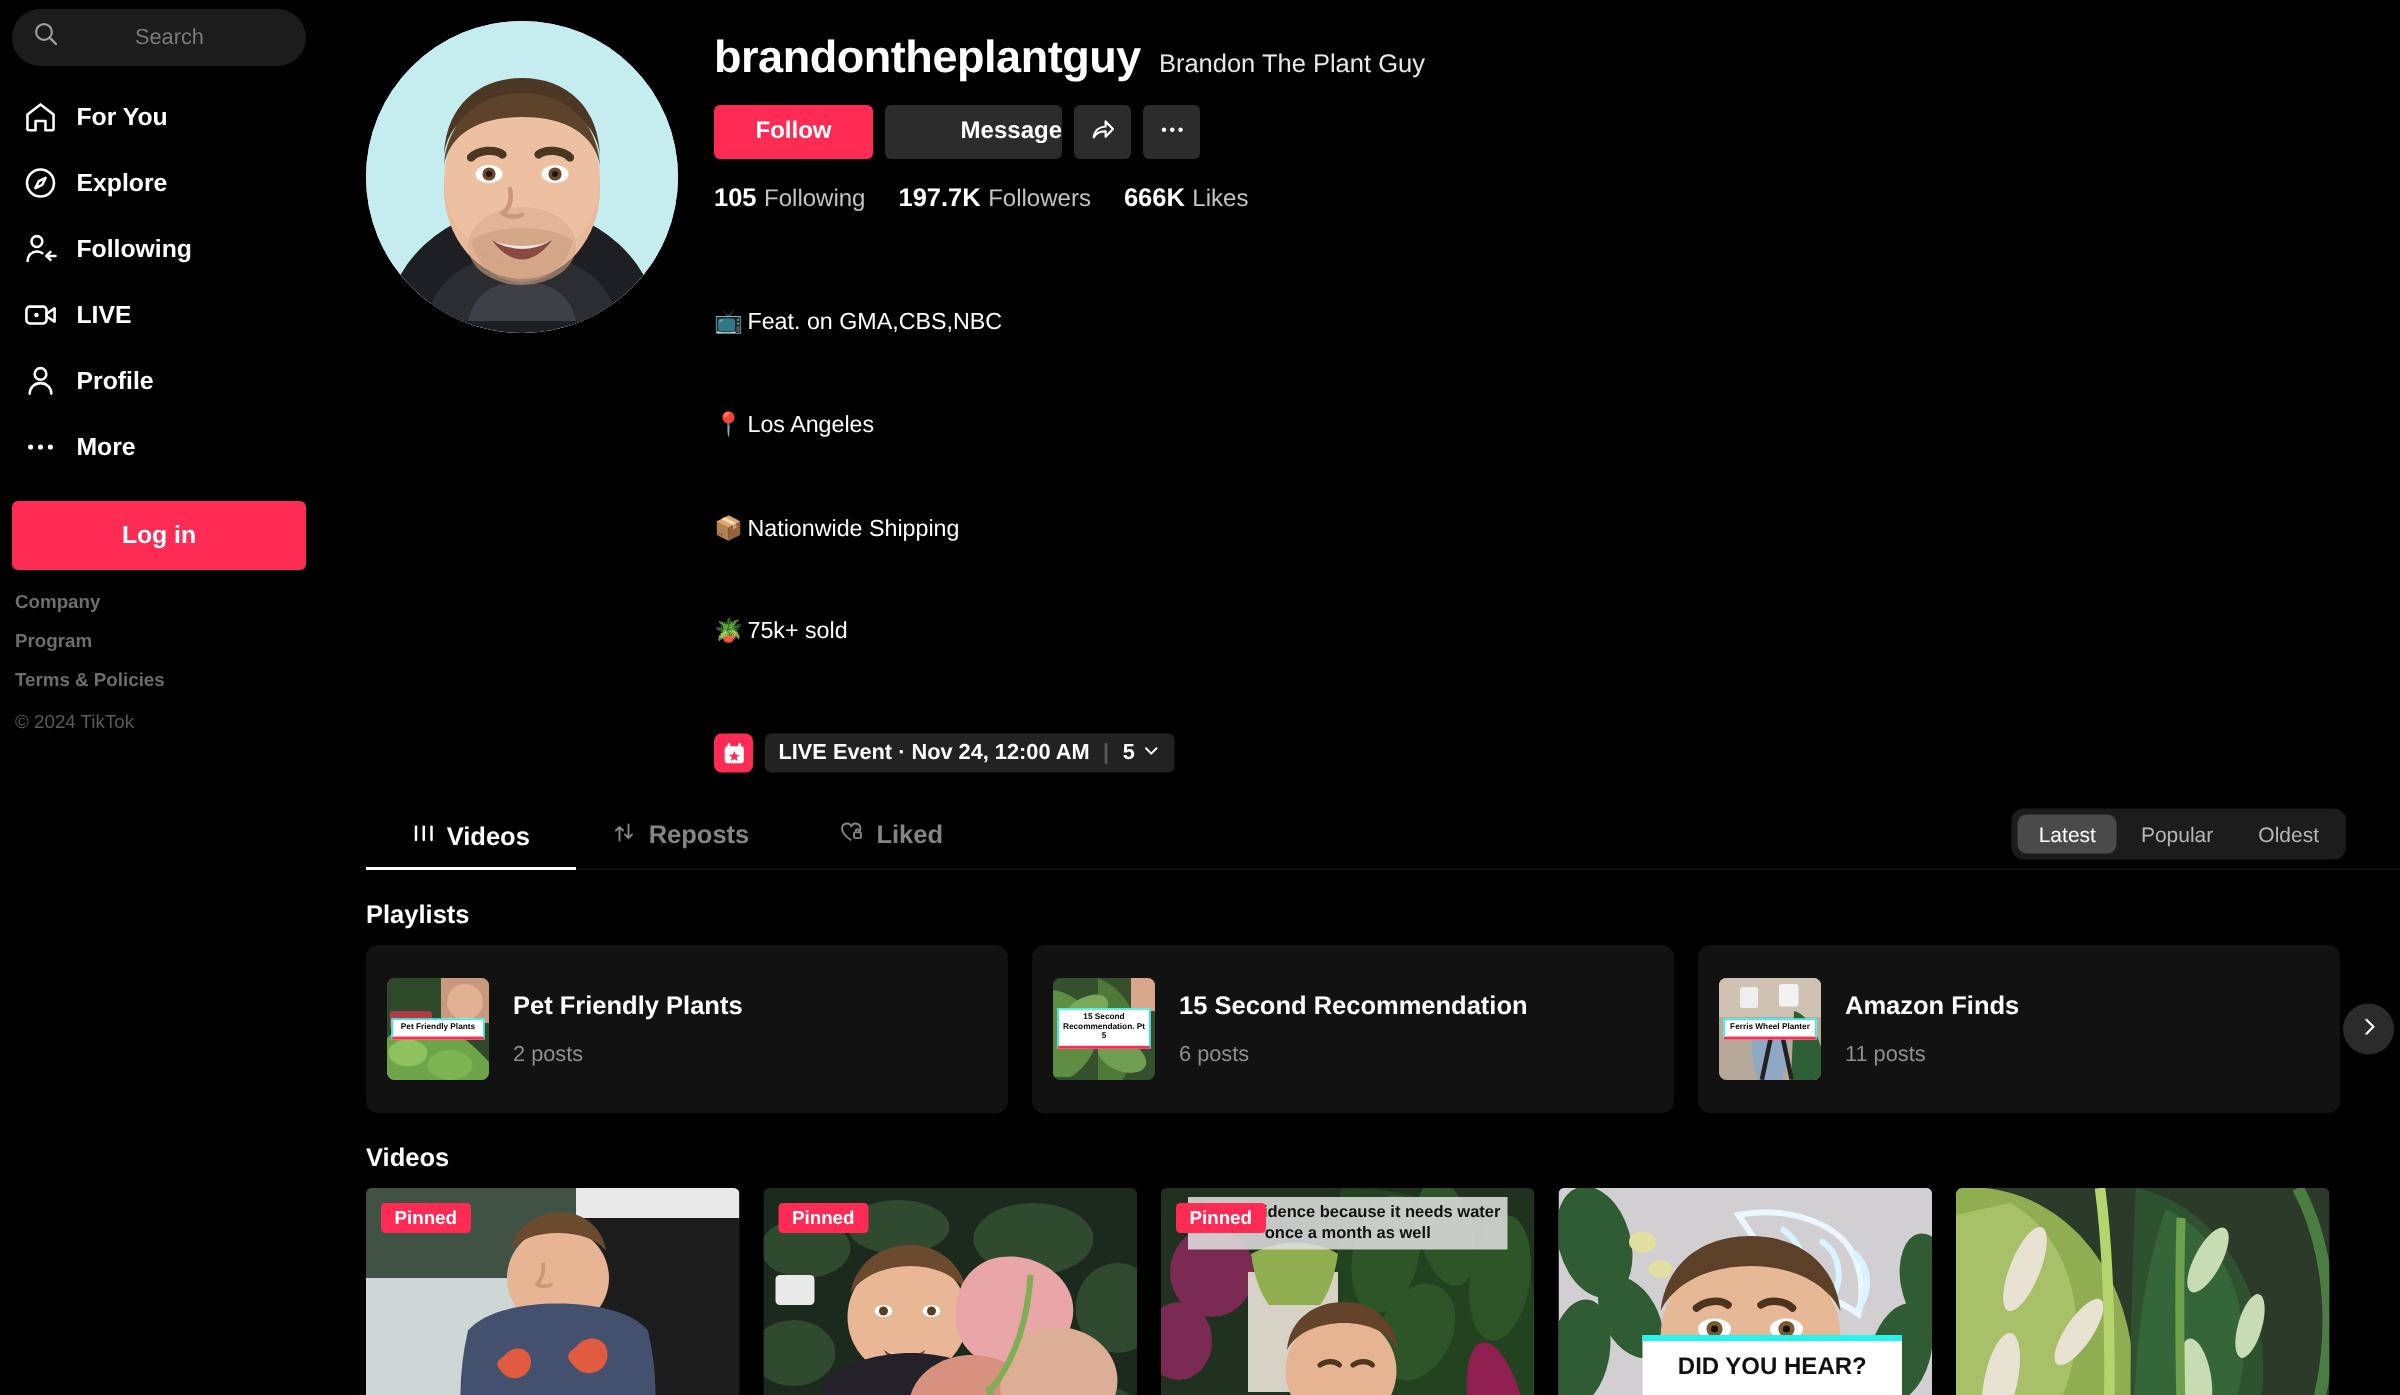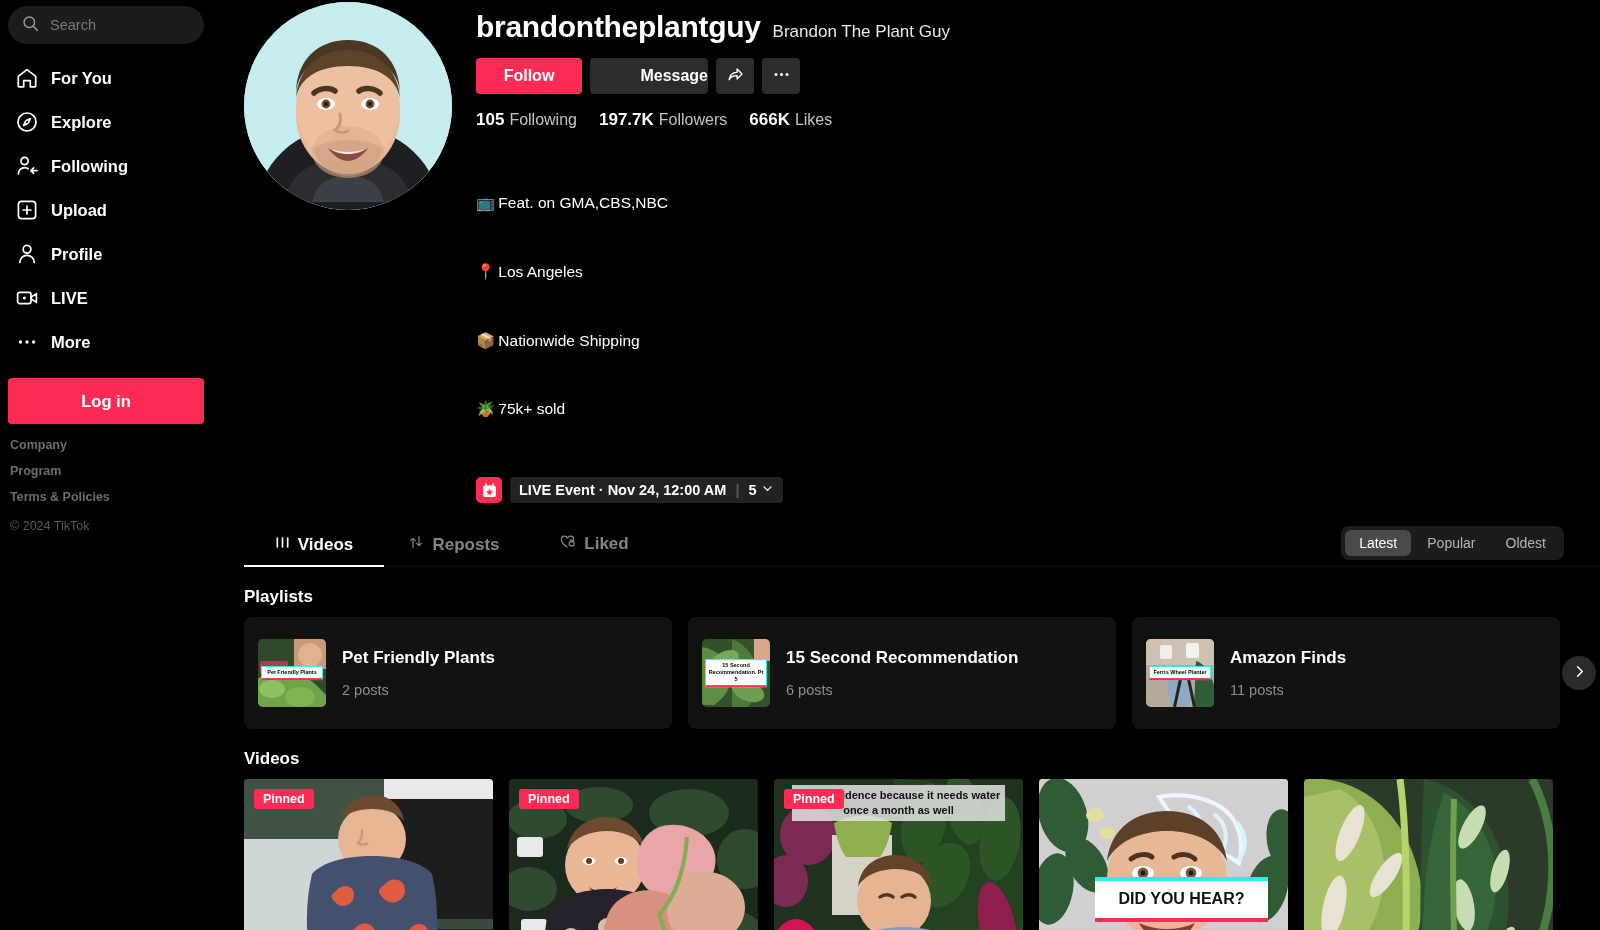--- a/index.html
+++ b/index.html
@@ -36,20 +36,21 @@
     border-radius: 92px;
     display: flex; align-items: center;
     padding: 0 14px;
     gap: 11px;
   }
   .search-input {
     background: transparent; border: none; outline: none;
     color: #fff; font-size: 14.5px;
     font-family: "Liberation Sans", sans-serif;
     width: 100%;
+    margin-left: 40px;
   }
   .search-input::placeholder { color: #7a7a7a; }
   .nav { display: flex; flex-direction: column; }
   .nav-item {
     display: flex; align-items: center; gap: 12px;
     height: 44px; padding: 0 6px;
     cursor: pointer; border-radius: 6px;
   }
   .nav-item .label { font-size: 16.5px; font-weight: 700; color: #fff; white-space: nowrap; }
   .nav-ico { width: 25px; height: 25px; flex: 0 0 25px; display: flex; align-items: center; justify-content: center; }
@@ -70,21 +71,21 @@
   .copyright { font-size: 12.5px; color: #5a5a5a; margin-top: 2px; }
 
   
   .main {
     flex: 1; height: 930px;
     padding: 0 0 0 32px;
     position: relative;
     overflow: hidden;
   }
 
-  .profile-top { display: flex; gap: 24px; }
+  .profile-top { display: flex; padding-top: 12px; gap: 24px; }
   .avatar {
     width: 208px; height: 208px; flex: 0 0 208px;
     border-radius: 50%;
     overflow: hidden; margin-top: 2px;
     background: #bfe9ee;
     position: relative;
   }
   .avatar svg { display: block; width: 100%; height: 100%; }
 
   .pinfo { flex: 1; padding-top: 10px; min-width: 0; }
@@ -271,45 +272,36 @@
           <svg width="24" height="24" viewBox="0 0 24 24" fill="none" stroke="#fff" stroke-width="1.7" stroke-linecap="round" stroke-linejoin="round">
             <circle cx="9.6" cy="7" r="3.6"></circle>
             <path d="M3.4 20c0-3.7 2.8-6.3 6.2-6.3 1.4 0 2.6.4 3.6 1"></path>
             <path d="M22 16.6h-5.4M18.6 13.9l-2.7 2.7 2.7 2.7"></path>
           </svg>
         </span>
         <span class="label">Following</span>
       </div>
       <div class="nav-item">
         <span class="nav-ico">
-          <svg width="24" height="24" viewBox="0 0 24 24" fill="none" stroke="#fff" stroke-width="1.7" stroke-linecap="round">
-            <rect x="3.4" y="3.4" width="17.2" height="17.2" rx="3.2"></rect>
-            <path d="M12 8.2v7.6M8.2 12h7.6"></path>
-          </svg>
-        </span>
-        <span class="label">Upload</span>
+          <svg width="24" height="24" viewBox="0 0 24 24" fill="none" stroke="#fff" stroke-width="1.7" stroke-linejoin="round">
+            <rect x="2.6" y="6.4" width="13.4" height="11.2" rx="2.2"></rect>
+            <path d="M16 11.2 21.4 7.6v8.8L16 12.8z"></path>
+            <circle cx="9.3" cy="12" r="1.5" fill="#fff" stroke="none"></circle>
+          </svg>
+        </span>
+        <span class="label">LIVE</span>
       </div>
       <div class="nav-item">
         <span class="nav-ico">
           <svg width="24" height="24" viewBox="0 0 24 24" fill="none" stroke="#fff" stroke-width="1.7" stroke-linecap="round">
             <circle cx="12" cy="7.3" r="3.9"></circle>
             <path d="M4.8 20.4c0-4 3.2-7 7.2-7s7.2 3 7.2 7"></path>
           </svg>
         </span>
         <span class="label">Profile</span>
-      </div>
-      <div class="nav-item">
-        <span class="nav-ico">
-          <svg width="24" height="24" viewBox="0 0 24 24" fill="none" stroke="#fff" stroke-width="1.7" stroke-linejoin="round">
-            <rect x="2.6" y="6.4" width="13.4" height="11.2" rx="2.2"></rect>
-            <path d="M16 11.2 21.4 7.6v8.8L16 12.8z"></path>
-            <circle cx="9.3" cy="12" r="1.5" fill="#fff" stroke="none"></circle>
-          </svg>
-        </span>
-        <span class="label">LIVE</span>
       </div>
       <div class="nav-item">
         <span class="nav-ico">
           <svg width="24" height="24" viewBox="0 0 24 24" fill="#fff">
             <circle cx="5.4" cy="12" r="1.7"></circle>
               <circle cx="12" cy="12" r="1.7"></circle>
               <circle cx="18.6" cy="12" r="1.7"></circle>
           </svg>
         </span>
         <span class="label">More</span>

